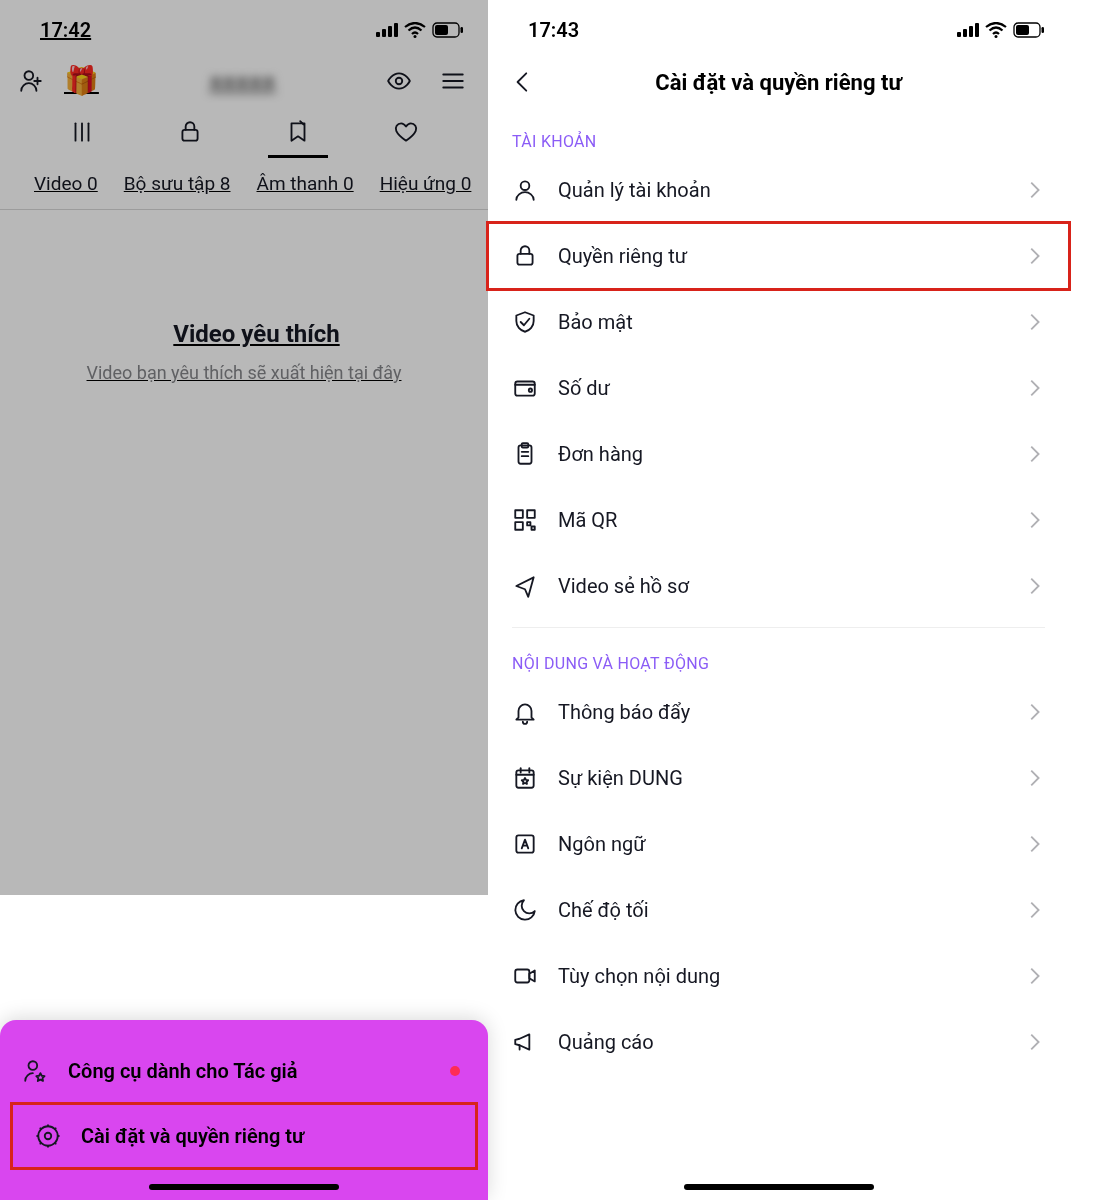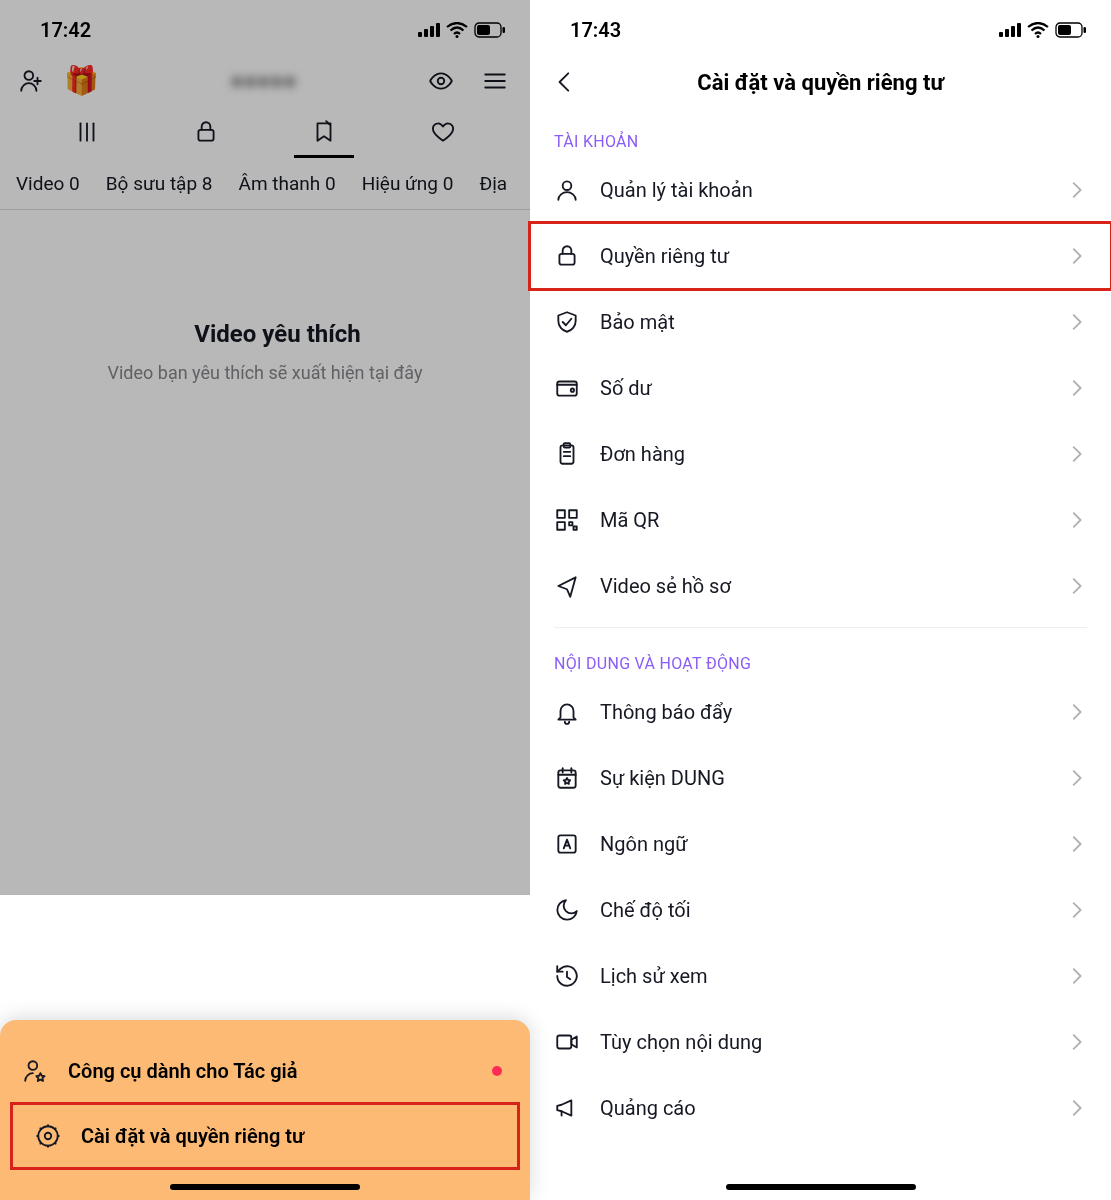--- a/index.html
+++ b/index.html
@@ -3,21 +3,21 @@
 <meta charset="utf-8">
 <style>
   * { box-sizing: border-box; margin:0; padding:0; }
   body {
     font-family: -apple-system, BlinkMacSystemFont, "Segoe UI", Roboto, Helvetica, Arial, sans-serif;
     background:#fff;
     width:1111px; height:1200px; overflow:hidden;
     display:flex;
   }
   .pane { height:1200px; position:relative; }
-  .pane.left { width:530px; background:#fff; }
+  .pane.left { width:488px; background:#fff;text-decoration:underline; }
   .pane.right { width:581px; background:#fff; }
 
   
   .statusbar { display:flex; justify-content:space-between; align-items:center; padding:10px 24px 0 40px; height:50px; font-weight:600; font-size:20px; }
   .status-icons { display:flex; align-items:center; gap:6px; }
 
   
   .dimmed { position:relative; }
   .dimmed::after { content:""; position:absolute; inset:0; background:rgba(0,0,0,0.28); pointer-events:none; }
 
@@ -26,30 +26,30 @@
   .profile-header .left-icons { display:flex; align-items:center; gap:20px; }
   .profile-name { font-weight:700; font-size:22px; color:#666; filter:blur(5px); }
   .profile-header .right-icons { display:flex; align-items:center; gap:28px; }
 
   
   .icontabs { display:flex; justify-content:space-around; padding:12px 28px 0 28px; }
   .icontab { width:60px; display:flex; justify-content:center; padding-bottom:10px; }
   .icontab.active { border-bottom:3px solid #000; }
 
   
-  .subtabs { display:flex; gap:26px; padding:14px 16px; font-size:19px; color:#111; border-bottom:0.5px solid #d9d9d9; overflow:hidden; white-space:nowrap; }
+  .subtabs { display:flex; gap:26px; padding:14px 34px; font-size:19px; color:#111; border-bottom:0.5px solid #d9d9d9; overflow:hidden; white-space:nowrap; }
   .subtabs .st { color:#161823; }
 
   
   .empty { text-align:center; margin-top:110px; }
   .empty h2 { font-size:24px; font-weight:700; color:#161823;margin-left:25px; }
   .empty p { margin-top:14px; font-size:18px; color:#86878b; }
 
   
-  .sheet { position:absolute; left:0; right:0; bottom:0; background:#fdba74; border-top-left-radius:16px; border-top-right-radius:16px; padding:20px 0 30px; box-shadow:0 -2px 20px rgba(0,0,0,0.15); z-index:5; }
+  .sheet { position:absolute; left:0; right:0; bottom:0; background:#d946ef; border-top-left-radius:16px; border-top-right-radius:16px; padding:20px 0 30px; box-shadow:0 -2px 20px rgba(0,0,0,0.15); z-index:5; }
   .sheet-row { display:flex; align-items:center; gap:20px; padding:18px 22px; font-size:20px; font-weight:600; position:relative; }
   .sheet-row .dot { width:10px; height:10px; border-radius:50%; background:#fe2c55; position:absolute; right:28px; }
   .highlight-red { border:3px solid #d8231a; margin:0 10px; }
   .home-ind { position:absolute; bottom:10px; left:50%; transform:translateX(-50%); width:190px; height:6px; border-radius:4px; background:#000; }
 
   
   .r-header { display:flex; align-items:center; justify-content:center; position:relative; height:64px; }
   .r-header .back { position:absolute; left:22px; }
   .r-header h1 { font-size:22px; font-weight:700; }
 
@@ -338,31 +338,20 @@
   <div class="row">
     <svg class="ico" viewBox="0 0 24 24">
         <path d="M21 13A9 9 0 1 1 11 3a7 7 0 0 0 10 10z"></path>
       </svg>
     <span class="label">Chế độ tối</span>
     <svg class="ico-sm chev" viewBox="0 0 24 24" stroke="#b0b0b4" stroke-width="2" fill="none">
         <polyline points="9 4 17 12 9 20"></polyline>
       </svg>
   </div>
 
-  <div class="row">
-    <svg class="ico" viewBox="0 0 24 24">
-        <path d="M3 12a9 9 0 1 0 3-6.7L3 8"></path>
-        <polyline points="3 3 3 8 8 8"></polyline>
-        <polyline points="12 8 12 13 15 15"></polyline>
-      </svg>
-    <span class="label">Lịch sử xem</span>
-    <svg class="ico-sm chev" viewBox="0 0 24 24" stroke="#b0b0b4" stroke-width="2" fill="none">
-        <polyline points="9 4 17 12 9 20"></polyline>
-      </svg>
-  </div>
 
   <div class="row">
     <svg class="ico" viewBox="0 0 24 24">
         <rect x="3" y="6" width="13" height="12" rx="2"></rect>
         <path d="M16 10l5-3v10l-5-3z"></path>
       </svg>
     <span class="label">Tùy chọn nội dung</span>
     <svg class="ico-sm chev" viewBox="0 0 24 24" stroke="#b0b0b4" stroke-width="2" fill="none">
         <polyline points="9 4 17 12 9 20"></polyline>
       </svg>

